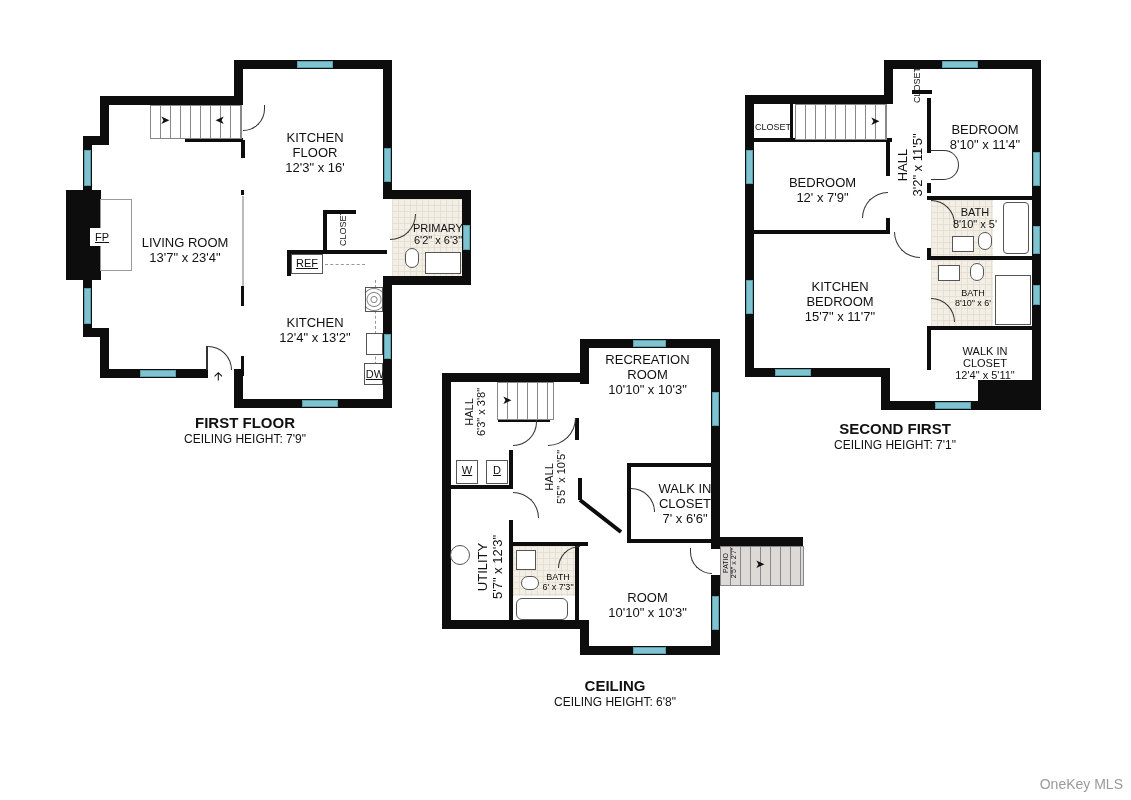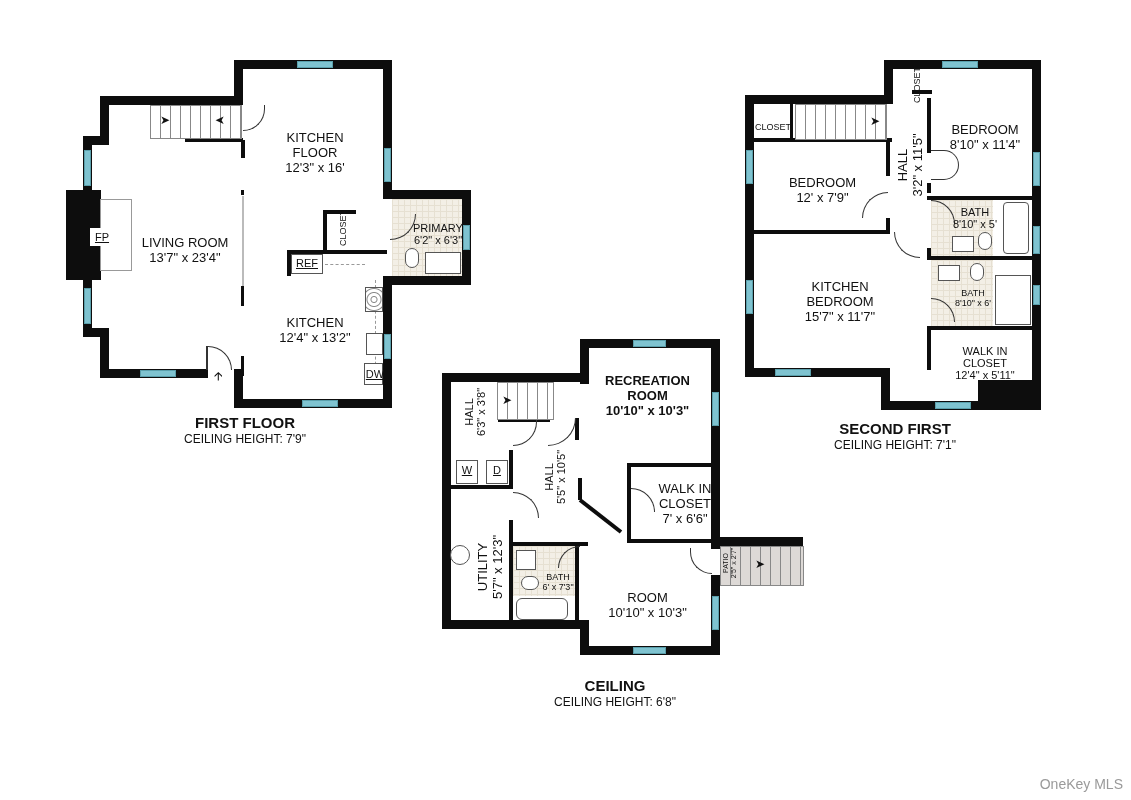--- a/index.html
+++ b/index.html
@@ -262,21 +262,21 @@
     <span class="n">2'5" x 2'7"</span>
   </div>
 
   <div class="door" style="left:548px;top:418px;width:28px;height:28px;border-radius:0 0 28px 0;border-top:none;border-left:none;"></div>
   <div class="door" style="left:513px;top:420px;width:24px;height:26px;border-radius:0 0 24px 0;border-top:none;border-left:none;"></div>
   <div class="door" style="left:513px;top:492px;width:26px;height:26px;border-radius:0 26px 0 0;border-left:none;border-bottom:none;"></div>
   <div class="door" style="left:558px;top:546px;width:22px;height:22px;border-radius:22px 0 0 0;border-right:none;border-bottom:none;"></div>
   <div class="door" style="left:631px;top:488px;width:24px;height:24px;border-radius:0 24px 0 0;border-left:none;border-bottom:none;"></div>
   <div class="door" style="left:690px;top:548px;width:22px;height:26px;border-radius:0 0 0 22px;border-right:none;border-top:none;"></div>
 
-  <div class="lbl" style="left:600px;top:373px;width:95px;font-weight:bold;">
+  <div class="lbl" style="left:600px;top:352px;width:95px;">
     <span class="n">RECREATION</span>
     <span class="n">ROOM</span>
     <span class="n">10'10" x 10'3"</span>
   </div>
   <div class="lbl sm rot" style="left:440px;top:400px;width:70px;">
     <span class="n">HALL</span>
     <span class="n">6'3" x 3'8"</span>
   </div>
   <div class="lbl sm rot" style="left:515px;top:465px;width:80px;">
     <span class="n">HALL</span>

